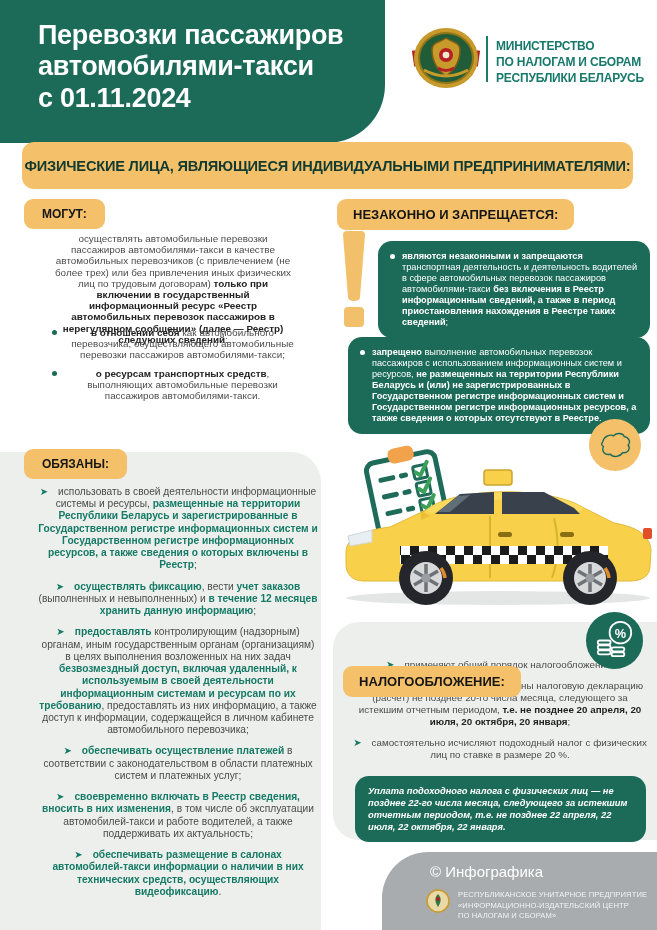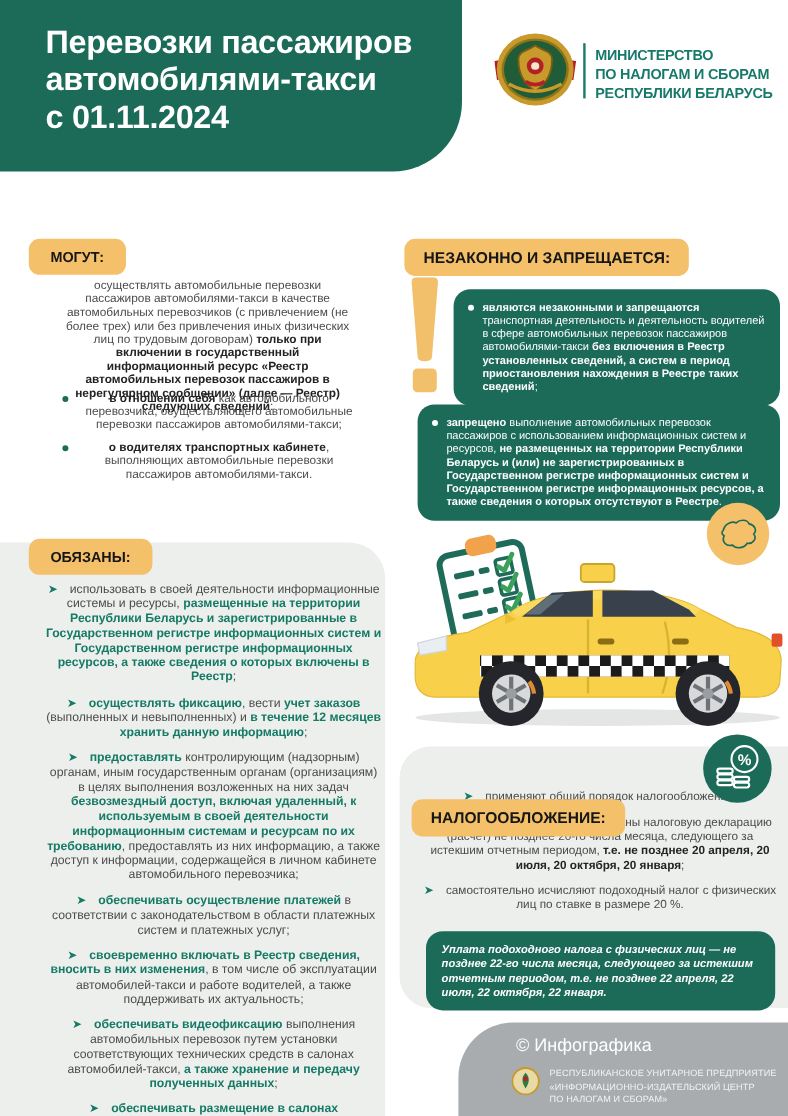--- a/index.html
+++ b/index.html
@@ -104,48 +104,48 @@
       <path d="M12 44 Q34 56 56 44" stroke="#C79A2B" stroke-width="3" fill="none"></path>
     </svg>
   </div>
   <div class="ministry-sep"></div>
   <div class="ministry-txt">
     <div>МИНИСТЕРСТВО</div>
     <div>ПО НАЛОГАМ И СБОРАМ</div>
     <div>РЕСПУБЛИКИ БЕЛАРУСЬ</div>
   </div>
 
+  <div class="subtitle">ФИЗИЧЕСКИЕ ЛИЦА, ЯВЛЯЮЩИЕСЯ ИНДИВИДУАЛЬНЫМИ ПРЕДПРИНИМАТЕЛЯМИ:</div>
 
   <div class="pill pill-lg" style="left:24px;top:199px;">МОГУТ:</div>
   <div class="can-intro txt">осуществлять автомобильные перевозки пассажиров автомобилями-такси в качестве автомобильных перевозчиков (с привлечением (не более трех) или без привлечения иных физических лиц по трудовым договорам) <b>только при включении в государственный информационный ресурс «Реестр автомобильных перевозок пассажиров в нерегулярном сообщении» (далее — Реестр) следующих сведений</b>:</div>
   <ul class="dotlist txt">
     <li><span class="dot"></span><span><b>в отношении себя</b> как автомобильного перевозчика, осуществляющего автомобильные перевозки пассажиров автомобилями-такси;</span></li>
-    <li><span class="dot"></span><span><b>о водителях транспортных кабинете</b>, выполняющих автомобильные перевозки пассажиров автомобилями-такси.</span></li>
+    <li><span class="dot"></span><span><b>о ресурсам транспортных средств</b>, выполняющих автомобильные перевозки пассажиров автомобилями-такси.</span></li>
   </ul>
 
   <div class="pill pill-lg" style="left:24px;top:449px;z-index:2;">ОБЯЗАНЫ:</div>
   <ul class="arrlist must-list txt">
     <li><span class="arr">➤</span><span>использовать в своей деятельности информационные системы и ресурсы, <b class="g">размещенные на территории Республики Беларусь и зарегистрированные в Государственном регистре информационных систем и Государственном регистре информационных ресурсов, а также сведения о которых включены в Реестр</b>;</span></li>
     <li><span class="arr">➤</span><span><b class="g">осуществлять фиксацию</b>, вести <b class="g">учет заказов</b> (выполненных и невыполненных) и <b class="g">в течение 12 месяцев хранить данную информацию</b>;</span></li>
     <li><span class="arr">➤</span><span><b class="g">предоставлять</b> контролирующим (надзорным) органам, иным государственным органам (организациям) в целях выполнения возложенных на них задач <b class="g">безвозмездный доступ, включая удаленный, к используемым в своей деятельности информационным системам и ресурсам по их требованию</b>, предоставлять из них информацию, а также доступ к информации, содержащейся в личном кабинете автомобильного перевозчика;</span></li>
     <li><span class="arr">➤</span><span><b class="g">обеспечивать осуществление платежей</b> в соответствии с законодательством в области платежных систем и платежных услуг;</span></li>
     <li><span class="arr">➤</span><span><b class="g">своевременно включать в Реестр сведения, вносить в них изменения</b>, в том числе об эксплуатации автомобилей-такси и работе водителей, а также поддерживать их актуальность;</span></li>
-    <li><span class="arr">➤</span><span><b class="g">обеспечивать видеофиксацию</b> выполнения автомобильных перевозок путем установки соответствующих технических средств в салонах автомобилей-такси, <b class="g">а также хранение и передачу полученных данных</b>;</span></li>
     <li><span class="arr">➤</span><span><b class="g">обеспечивать размещение в салонах автомобилей-такси информации о наличии в них технических средств, осуществляющих видеофиксацию</b>.</span></li>
   </ul>
 
   <div class="pill pill-md" style="left:337px;top:199px;">НЕЗАКОННО И ЗАПРЕЩАЕТСЯ:</div>
   <div class="excl">
     <svg width="30" height="96" viewBox="0 0 30 96">
       <path d="M4 4 Q4 0 8 0 L22 0 Q26 0 26 4 L21 66 Q21 70 15 70 Q9 70 9 66 Z" fill="#F2C06B"></path>
       <rect x="5" y="76" width="20" height="20" rx="4" fill="#F2C06B"></rect>
     </svg>
   </div>
   <div class="gbox box1">
-    <div class="inner"><span class="wdot"></span><span><b>являются незаконными и запрещаются</b> транспортная деятельность и деятельность водителей в сфере автомобильных перевозок пассажиров автомобилями-такси <b>без включения в Реестр установленных сведений, а систем в период приостановления нахождения в Реестре таких сведений</b>;</span></div>
+    <div class="inner"><span class="wdot"></span><span><b>являются незаконными и запрещаются</b> транспортная деятельность и деятельность водителей в сфере автомобильных перевозок пассажиров автомобилями-такси <b>без включения в Реестр информационным сведений, а также в период приостановления нахождения в Реестре таких сведений</b>;</span></div>
   </div>
   <div class="gbox box2">
     <div class="inner"><span class="wdot"></span><span><b>запрещено</b> выполнение автомобильных перевозок пассажиров с использованием информационных систем и ресурсов, <b>не размещенных на территории Республики Беларусь и (или) не зарегистрированных в Государственном регистре информационных систем и Государственном регистре информационных ресурсов, а также сведения о которых отсутствуют в Реестре</b>.</span></div>
   </div>
   <div class="by-circle">
     <svg width="40" height="40" viewBox="0 0 52 52">
       <path d="M10,22 C12,14 20,12 24,14 C28,10 36,10 38,15 C44,16 47,22 43,26 C47,31 42,37 36,36 C33,41 24,43 20,38 C13,40 8,34 11,28 C8,26 8,24 10,22 Z" fill="none" stroke="#1C6B59" stroke-width="1.8"></path>
     </svg>
   </div>
 

